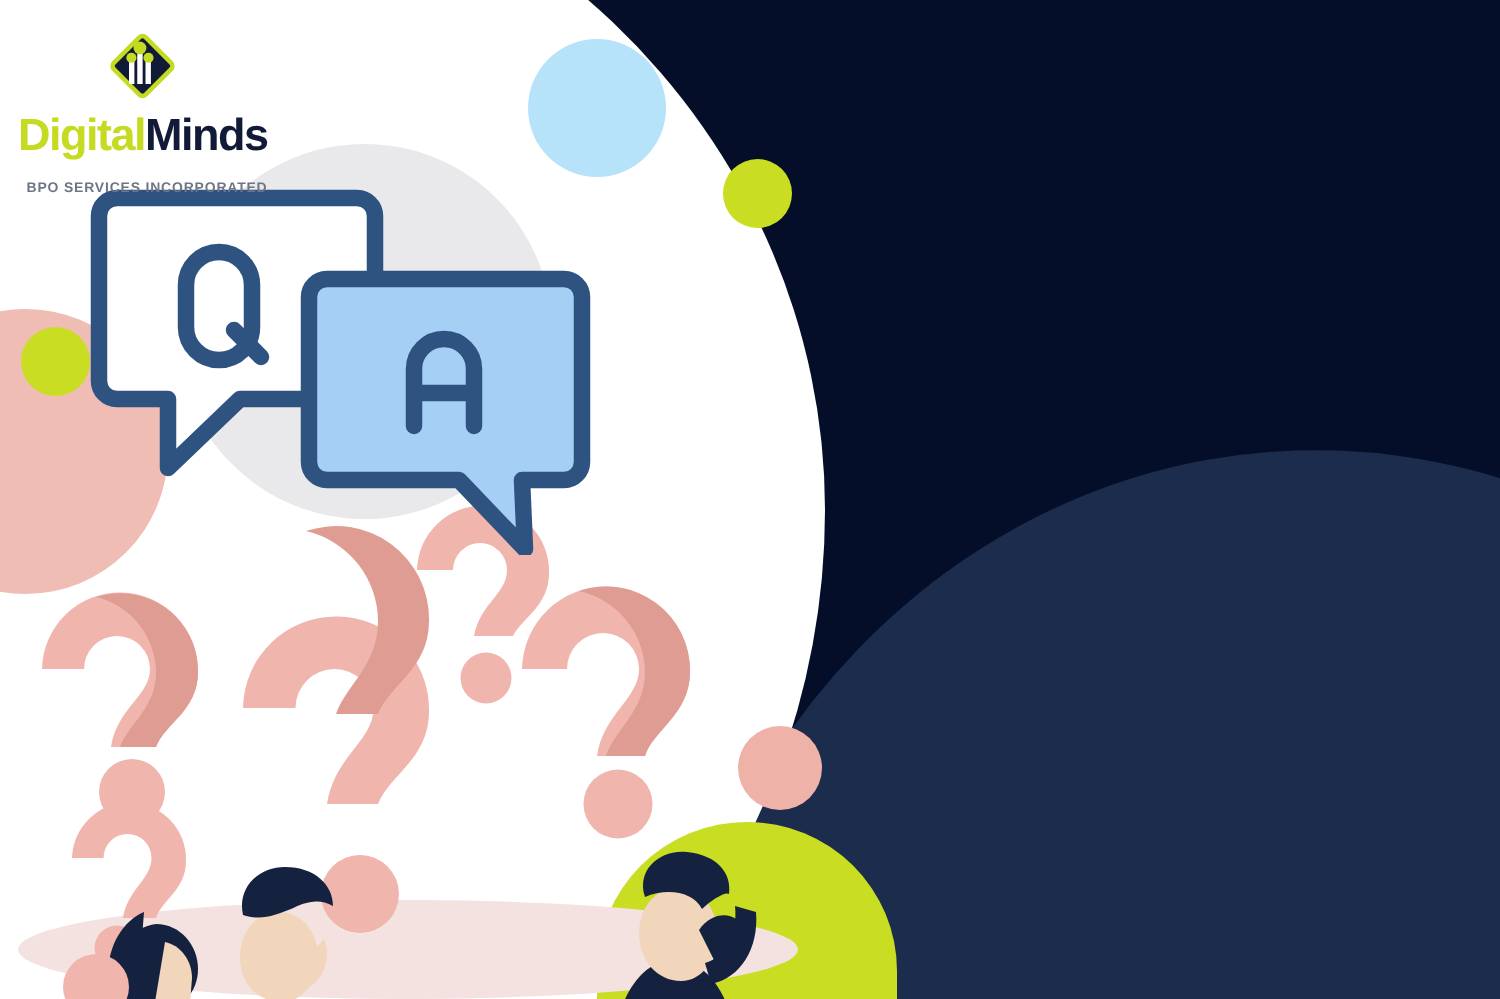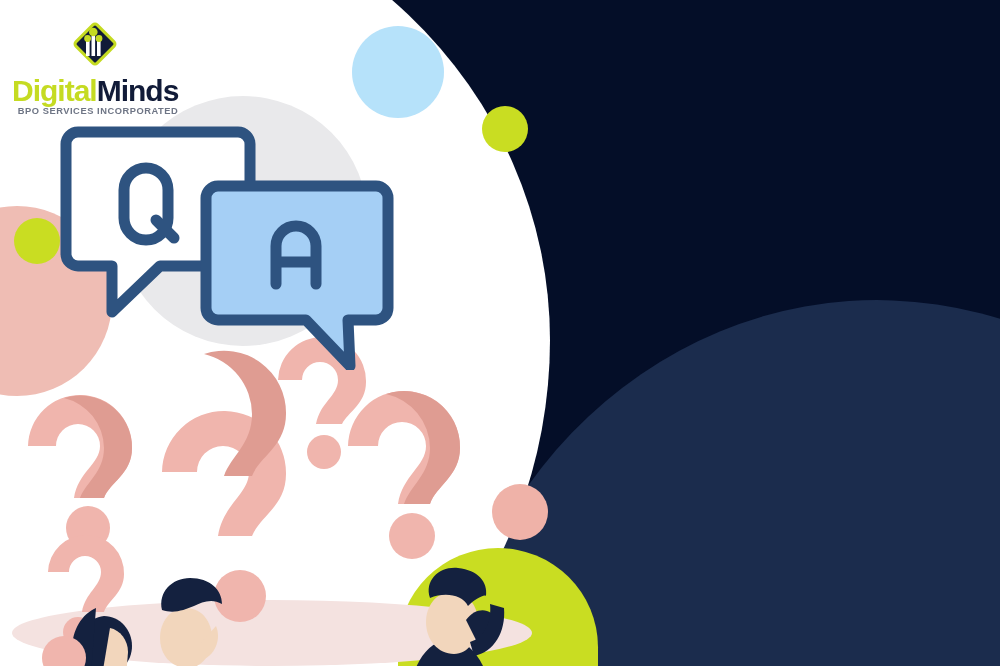--- a/index.html
+++ b/index.html
@@ -27,21 +27,21 @@
   }
   
   .logo{position:absolute;left:12px;top:20px;display:flex;align-items:center;gap:8px;flex-direction:column;}
   .logo-mark{width:48px;height:48px;position:relative;}
   .logo-text{line-height:1;}
   .logo-word{font-size:30px;font-weight:bold;letter-spacing:-1px;}
   .lw-a{color:#C5DB22;}
   .lw-b{color:#111B38;}
   .logo-sub{
     font-size:9.3px;color:#6E7585;letter-spacing:0.55px;
-    text-align:right;margin-top:1px;font-weight:600;
+    text-align:right;margin-top:15px;font-weight:600;
   }
   
   .c{position:absolute;border-radius:50%;}
   .c-grey{left:118px;top:96px;width:250px;height:250px;background:#E9E9EB;}
   .c-blue{left:352px;top:26px;width:92px;height:92px;background:#B6E2FA;}
   .c-lime-top{left:482px;top:106px;width:46px;height:46px;background:#C9DD22;}
   .c-pink-big{left:-78px;top:206px;width:190px;height:190px;background:#EFBDB4;}
   .c-lime-left{left:14px;top:218px;width:46px;height:46px;background:#C9DD22;}
   .c-pink-right{left:492px;top:484px;width:56px;height:56px;background:#EFB2A8;}
   .lime-blob{

